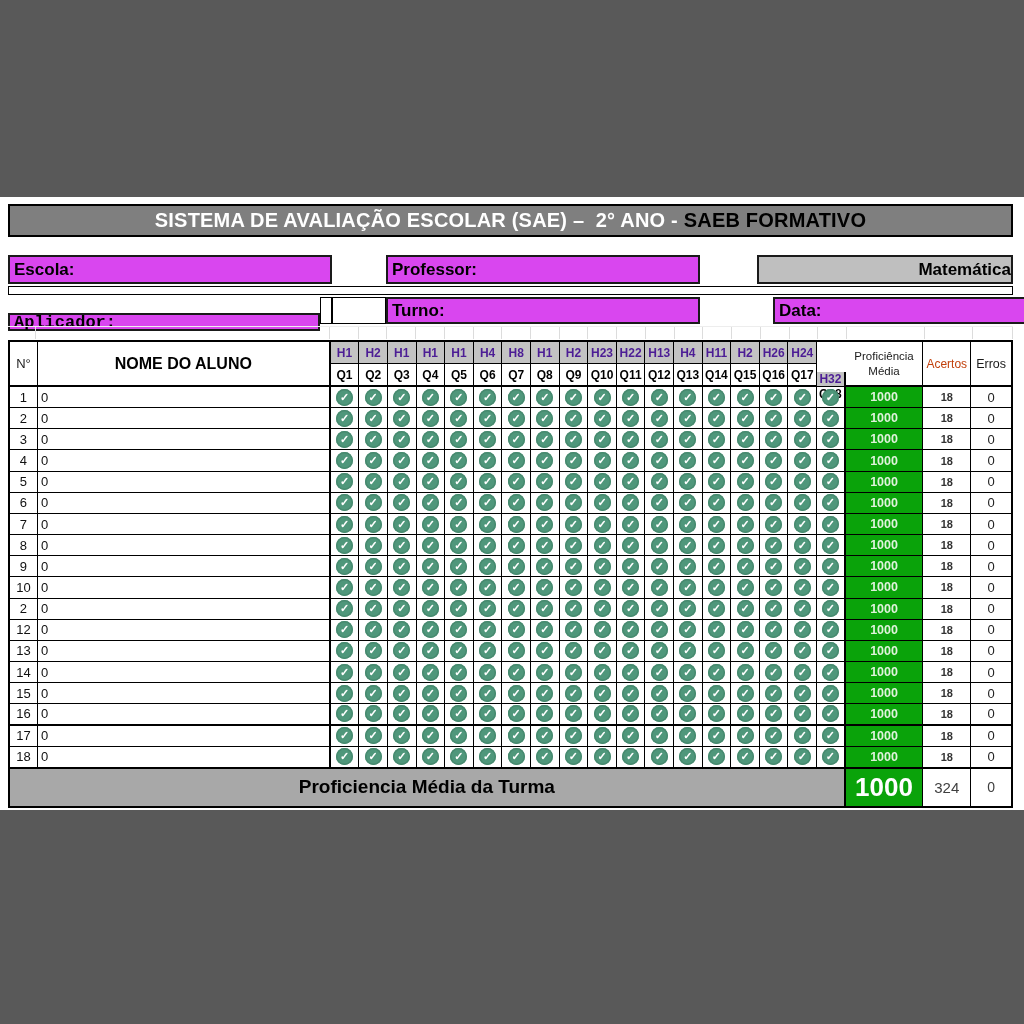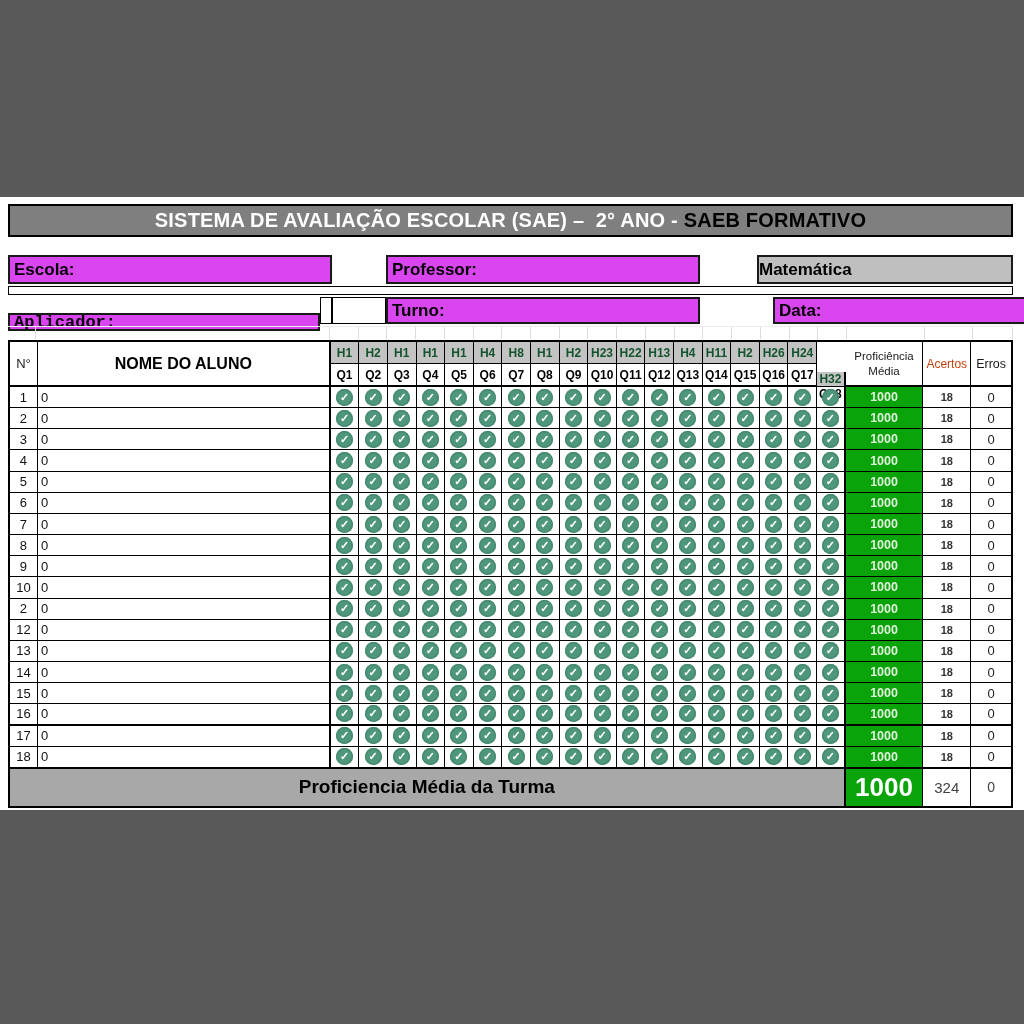--- a/index.html
+++ b/index.html
@@ -8,38 +8,38 @@
 
   .sheet { position:absolute; left:0; top:197px; width:1024px; height:613px; background:#ffffff; }
 
   .titlebar { position:absolute; left:8px; top:7px; width:1005px; height:33px;
     background:#7f7f7f; border:2px solid #000; display:flex; align-items:center; justify-content:center;
     font-size:20px; font-weight:bold; color:#fff; letter-spacing:.2px; white-space:pre; }
   .titlebar .hl { color:#000; }
 
   .fbox { position:absolute; background:#d946ef; border:2px solid #1a1a1a; display:flex; align-items:center;
     padding-left:4px; font-size:17px; font-weight:bold; color:#000; }
-  .fbox.center { justify-content:flex-start; padding-left:0; }
+  .fbox.center { justify-content:flex-end; padding-left:0; }
   .band { position:absolute; left:8px; top:89px; width:1005px; height:9px; background:#fff; border:1px solid #000; }
   .minicell { position:absolute; background:#fff; border:1px solid #000; }
 
   .faintrow { position:absolute; left:8px; top:129px; width:1005px; height:13px; display:flex; border-top:1px solid #ededed; }
   .faintrow > div { border-right:1px solid #dcdcdc; height:100%; }
 
   .table { position:absolute; left:8px; top:143px; width:1005px; border:2px solid #000; background:#fff; }
 
   .thead { display:flex; height:45px; border-bottom:2px solid #000; }
   .th-n { width:28px; display:flex; align-items:center; justify-content:center; font-size:13px; color:#222;
     border-right:1px solid #000; }
   .th-name { width:294px; display:flex; align-items:center; justify-content:center; font-size:16px; font-weight:bold;
     border-right:2px solid #000; }
   .th-q { width:28.72px; display:flex; flex-direction:column; border-right:1px solid #000; }
   .th-q.last { border-right:2px solid #000;margin-top:30px; }
   .th-q .h { height:22px; background:#c3c3c3; border-bottom:1px solid #000; display:flex; align-items:center;
-    justify-content:center; font-size:12px; font-weight:600; color:#14532d; }
+    justify-content:center; font-size:12px; font-weight:600; color:#4c1d95; }
   .th-q .q { flex:1; display:flex; align-items:center; justify-content:center; font-size:12px; font-weight:bold; color:#000; }
   .th-prof { width:78px; display:flex; flex-direction:column; align-items:center; justify-content:center;
     font-size:11.5px; color:#1a1a1a; line-height:1.25; border-right:1px solid #000; text-align:center; }
   .th-ac { width:48px; display:flex; align-items:center; justify-content:center; font-size:12px; color:#c2410c;
     border-right:1px solid #000; }
   .th-er { width:40px; display:flex; align-items:center; justify-content:center; font-size:12.5px; color:#1a1a1a; }
 
   .trow { display:flex; height:21.17px; }
   .trow > div { border-bottom:1px solid #000; }
   .trow.thick > div { border-bottom-width:2px; }

